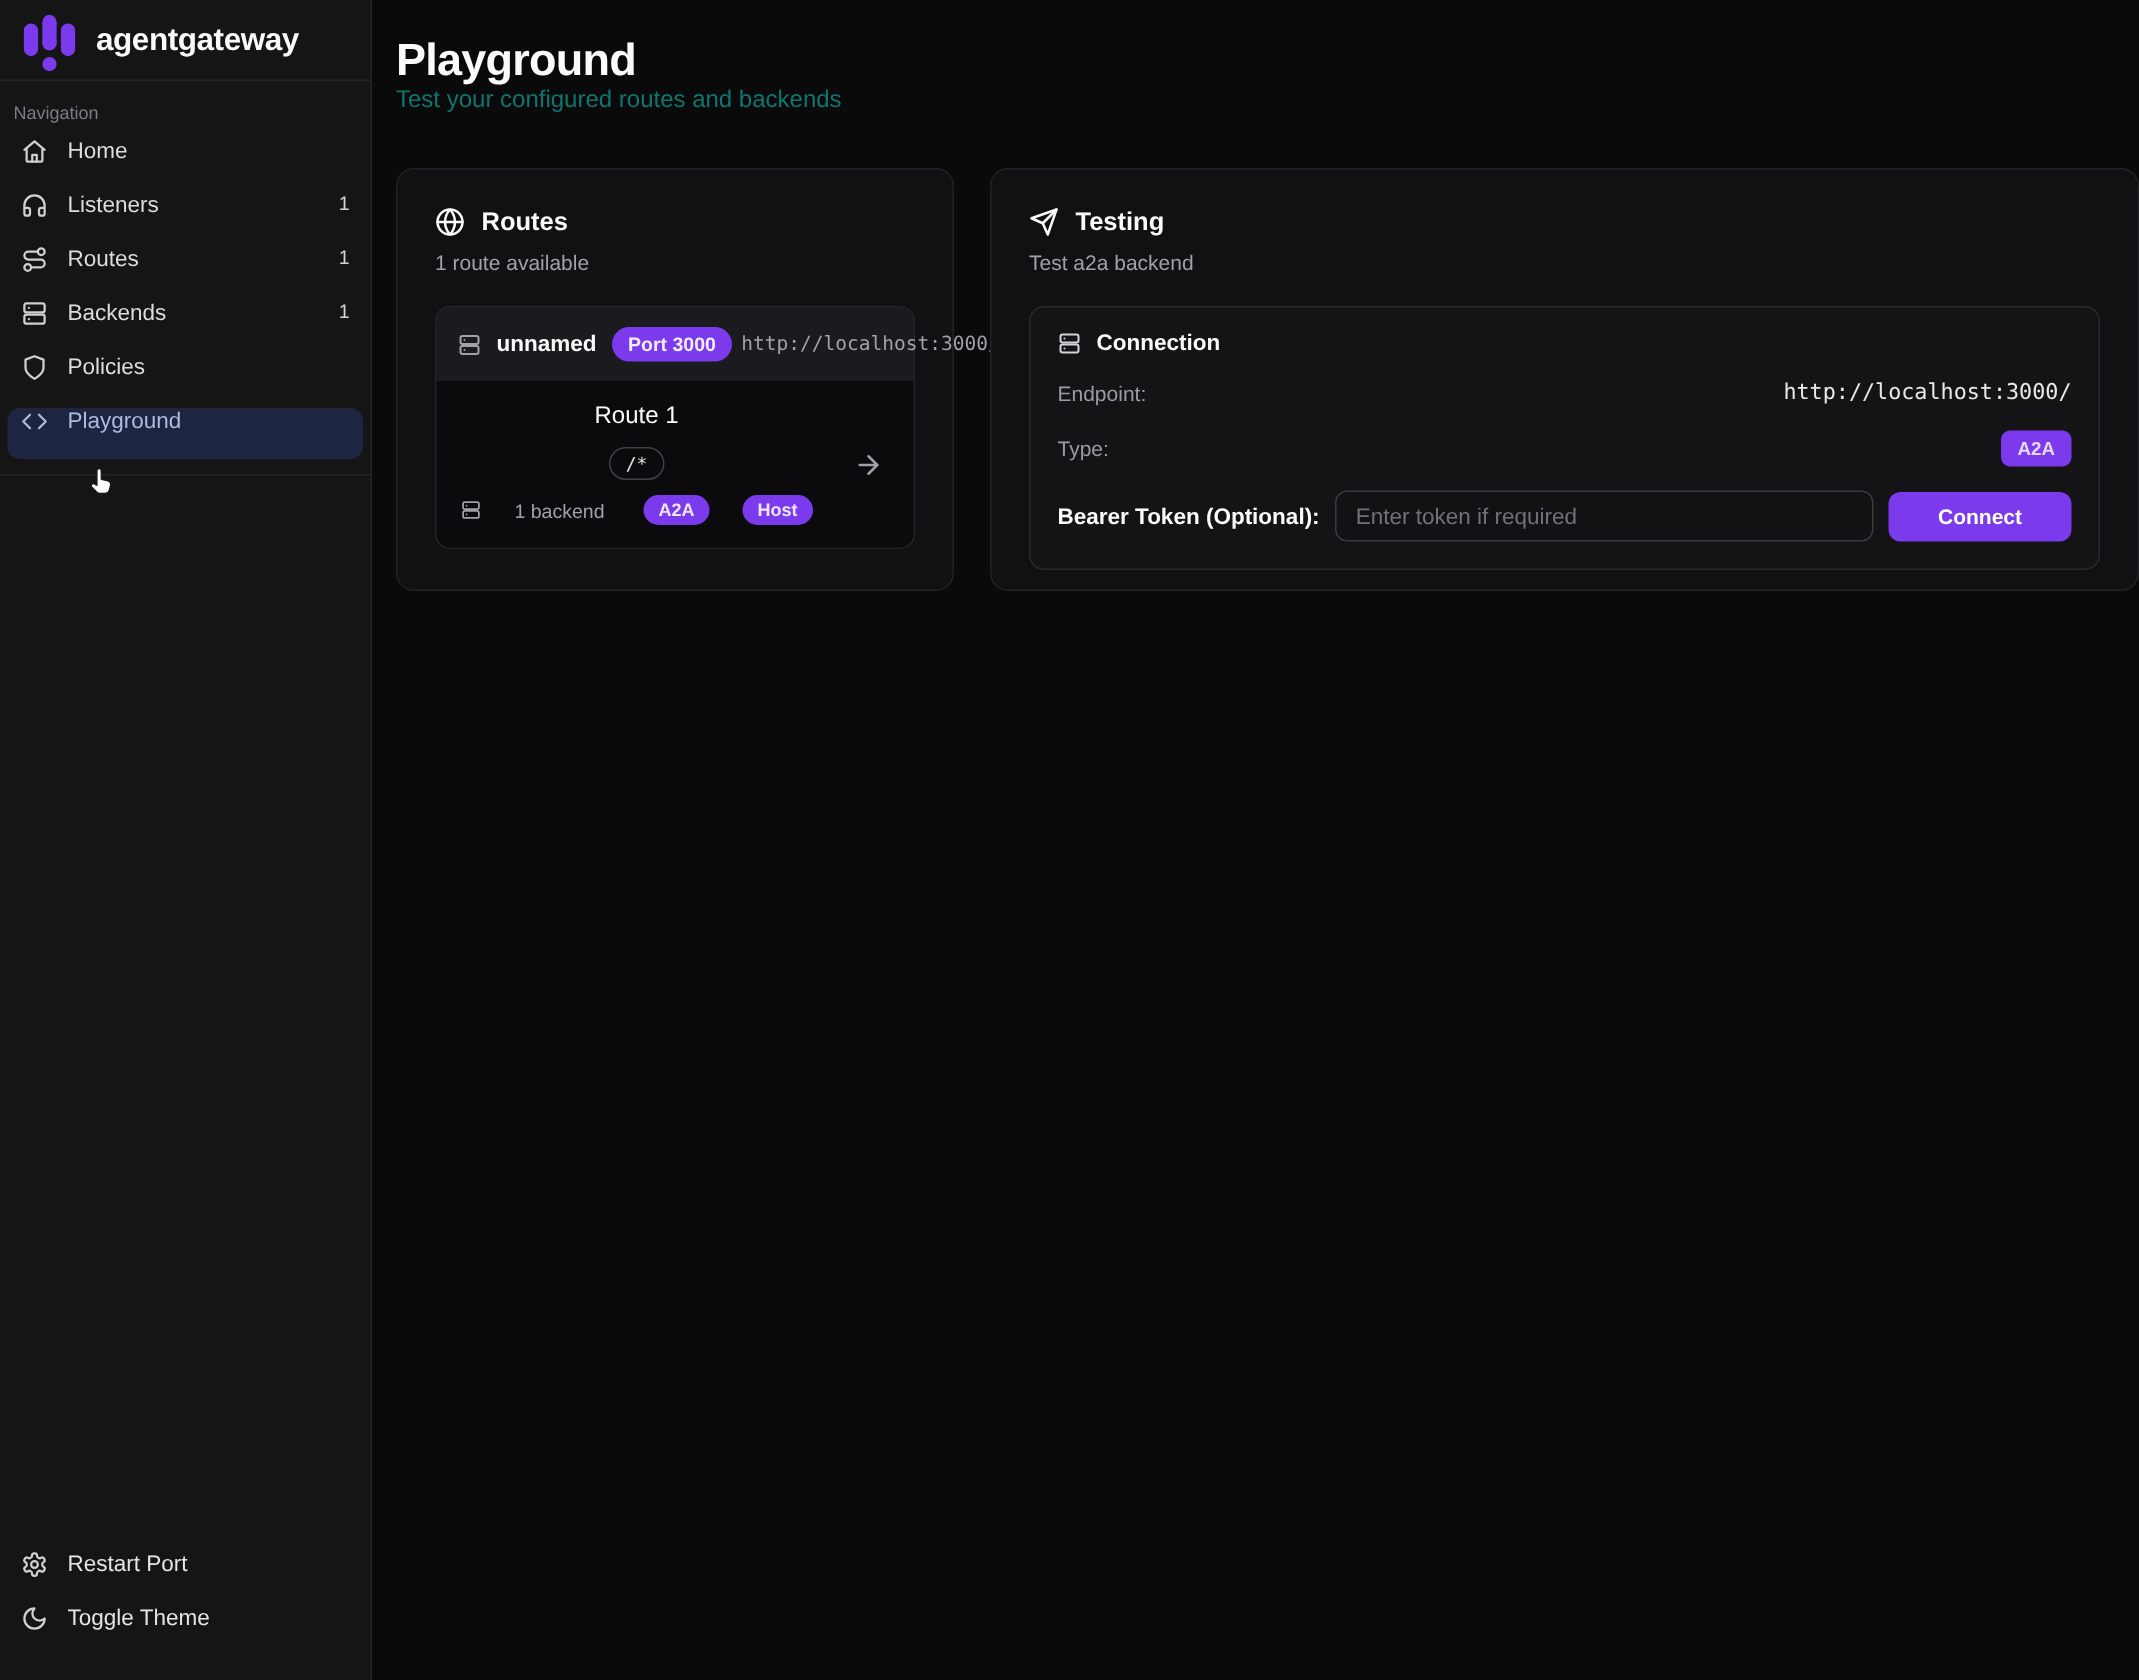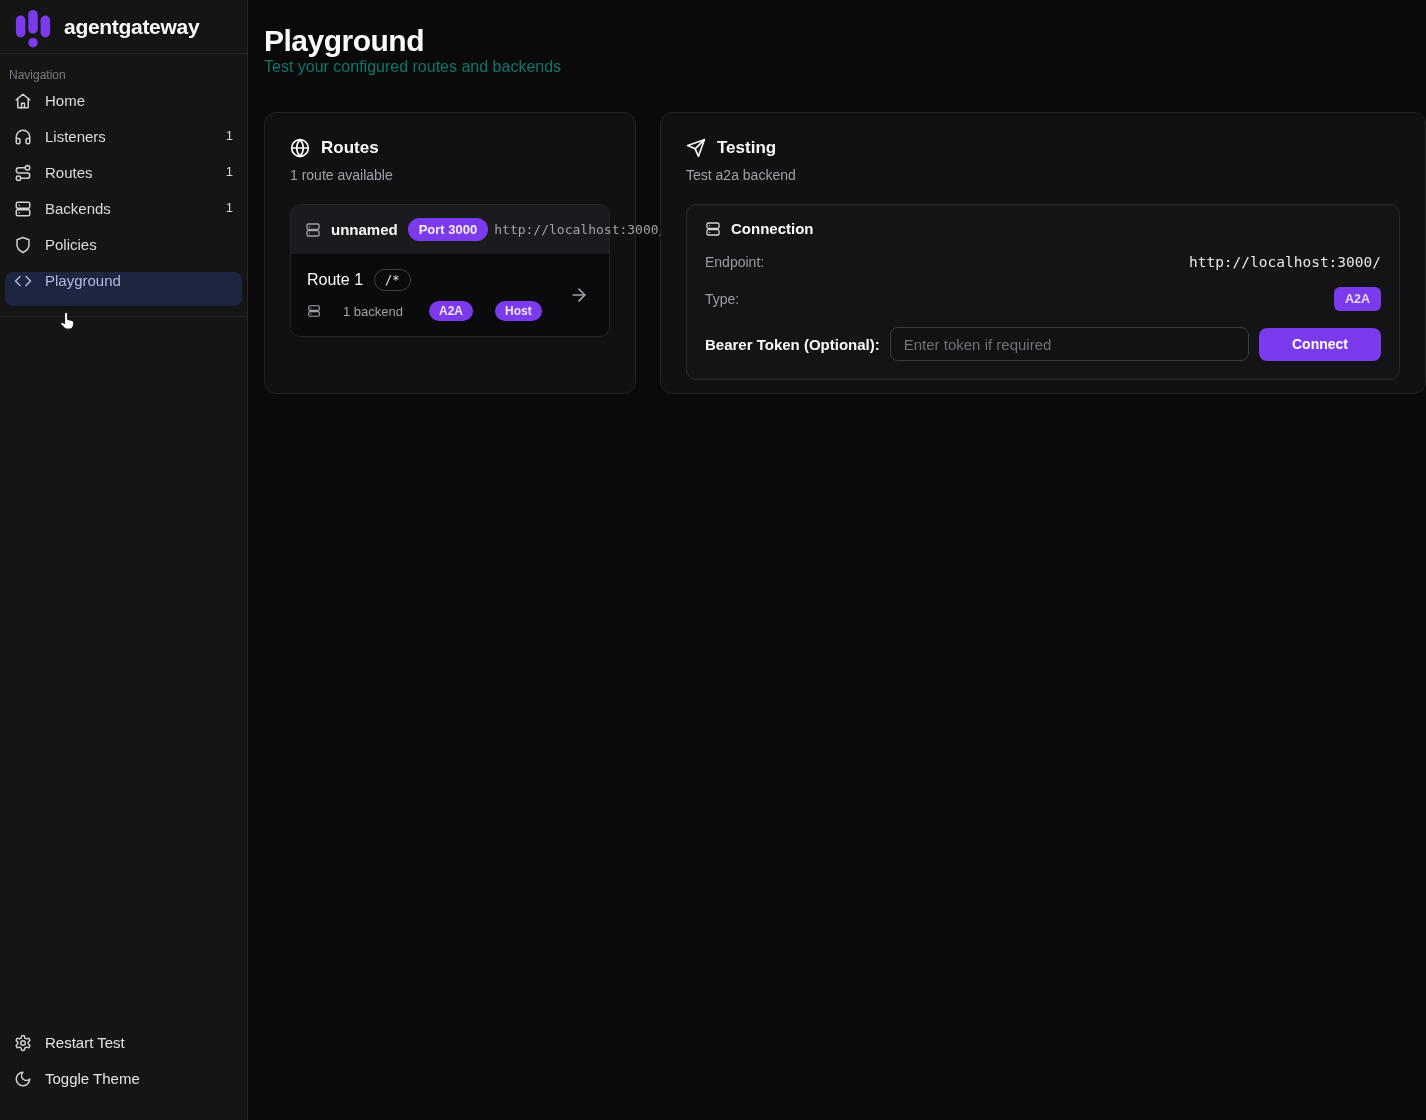--- a/index.html
+++ b/index.html
@@ -89,21 +89,21 @@
     font-family: "DejaVu Sans Mono", monospace;
     font-size: 13px; color: #a1a1aa; margin-left: -4px;
   }
   .route-row {
     background: #0b0b0d;
     border-radius: 0 0 9px 9px;
     padding: 15px 20px 15px 16px;
     display: flex; align-items: center; justify-content: space-between;
     cursor: pointer;
   }
-  .route-name-line { display: flex; align-items: center; gap: 11px; }
+  .route-name-line { display: flex; align-items: center; gap: 11px; flex-direction: column; }
   .route-name { font-size: 16px; font-weight: 500; color: #fafafa; }
   .path-badge {
     font-family: "DejaVu Sans Mono", monospace;
     font-size: 12px; color: #e4e4e7;
     border: 1px solid #3f3f46; border-radius: 999px;
     padding: 3px 10px;
   }
   .route-meta { margin-top: 10px; display: flex; align-items: center; gap: 22px; }
   .route-meta .mini-icon { color: #a1a1aa; }
   .backend-count { font-size: 13px; color: #a1a1aa; margin-right: 4px; }
@@ -256,21 +256,21 @@
   </nav>
 
   <div class="sidebar-footer">
     <div class="nav-item">
       <span class="nav-icon">
         <svg width="18" height="18" viewBox="0 0 24 24" fill="none" stroke="currentColor" stroke-width="2" stroke-linecap="round" stroke-linejoin="round">
             <path d="M12.22 2h-.44a2 2 0 0 0-2 2v.18a2 2 0 0 1-1 1.73l-.43.25a2 2 0 0 1-2 0l-.15-.08a2 2 0 0 0-2.73.73l-.22.38a2 2 0 0 0 .73 2.73l.15.1a2 2 0 0 1 1 1.72v.51a2 2 0 0 1-1 1.74l-.15.09a2 2 0 0 0-.73 2.73l.22.38a2 2 0 0 0 2.73.73l.15-.08a2 2 0 0 1 2 0l.43.25a2 2 0 0 1 1 1.73V20a2 2 0 0 0 2 2h.44a2 2 0 0 0 2-2v-.18a2 2 0 0 1 1-1.73l.43-.25a2 2 0 0 1 2 0l.15.08a2 2 0 0 0 2.73-.73l.22-.39a2 2 0 0 0-.73-2.73l-.15-.08a2 2 0 0 1-1-1.74v-.5a2 2 0 0 1 1-1.74l.15-.09a2 2 0 0 0 .73-2.73l-.22-.38a2 2 0 0 0-2.73-.73l-.15.08a2 2 0 0 1-2 0l-.43-.25a2 2 0 0 1-1-1.73V4a2 2 0 0 0-2-2z"></path>
             <circle cx="12" cy="12" r="3"></circle>
           </svg>
       </span>
-      <span>Restart Test</span>
+      <span>Restart Port</span>
     </div>
     <div class="nav-item">
       <span class="nav-icon">
         <svg width="18" height="18" viewBox="0 0 24 24" fill="none" stroke="currentColor" stroke-width="2" stroke-linecap="round" stroke-linejoin="round">
             <path d="M12 3a6 6 0 0 0 9 9 9 9 0 1 1-9-9Z"></path>
           </svg>
       </span>
       <span>Toggle Theme</span>
     </div>
   </div>

